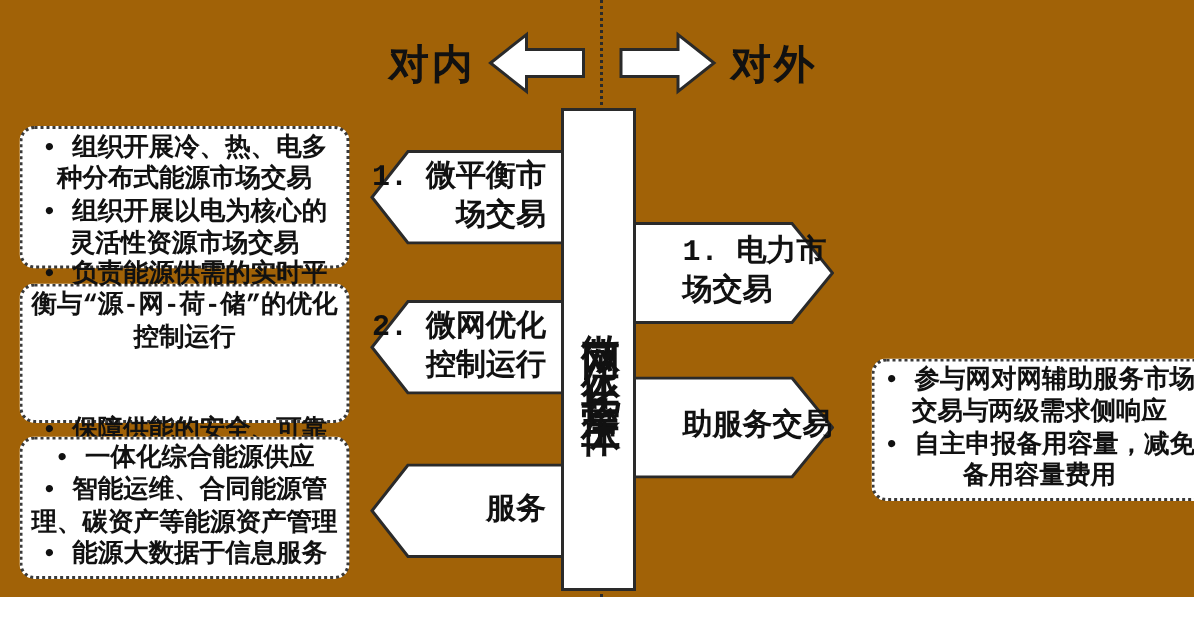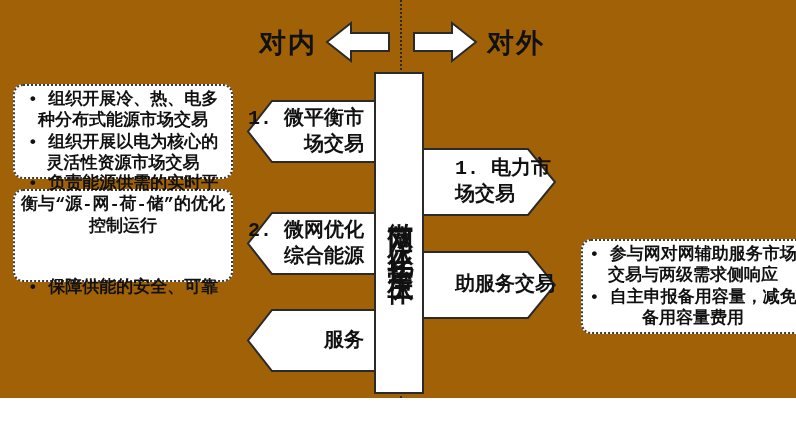--- a/index.html
+++ b/index.html
@@ -64,21 +64,21 @@
   .chev svg{position:absolute;left:0;top:0;}
   .chev polygon{fill:#ffffff;stroke:#2a2a2a;stroke-width:2;}
   .chev-text{
     position:absolute;top:50%;transform:translateY(-50%);
     font-size:20px;line-height:26px;white-space:nowrap;
   }
   .chev-text span{display:block;}
   .chev.toward-left{left:246px;width:136px;height:63px;}
   .chev.toward-left .chev-text{right:18px;text-align:right;}
   .lchev1{top:100px;}
-  .lchev2{top:212px;}
+  .lchev2{top:200px;}
   .lchev3{top:309px;}
   .chev.toward-right{left:420px;width:136px;height:68px;}
   .chev.toward-right .chev-text{left:16px;text-align:left;margin-left:19px;}
   .rchev1{top:148px;}
   .rchev2{top:251px;}
 </style>
 </head>
 <body>
 
 <div class="canvas">
@@ -99,37 +99,42 @@
   </div>
 
   <div class="dashed-box lbox lbox1">
     <div class="bullet">• 组织开展冷、热、电多种分布式能源市场交易</div>
     <div class="bullet">• 组织开展以电为核心的灵活性资源市场交易</div>
   </div>
   <div class="dashed-box lbox lbox2">
     <div class="bullet">• 负责能源供需的实时平衡与“源-网-荷-储”的优化控制运行</div>
     <div class="bullet">• 保障供能的安全、可靠</div>
   </div>
+  <div class="dashed-box lbox lbox3">
+    <div class="bullet">• 一体化综合能源供应</div>
+    <div class="bullet">• 智能运维、合同能源管理、碳资产等能源资产管理</div>
+    <div class="bullet">• 能源大数据于信息服务</div>
+  </div>
 
   <div class="chev toward-left lchev1">
     <svg width="136" height="63" viewBox="0 0 136 63">
       <polygon points="26,1 135,1 135,62 26,62 2,31.5"></polygon>
     </svg>
     <div class="chev-text">
       <span>1. 微平衡市</span>
       <span>场交易</span>
     </div>
   </div>
   <div class="chev toward-left lchev2">
     <svg width="136" height="63" viewBox="0 0 136 63">
       <polygon points="26,1 135,1 135,62 26,62 2,31.5"></polygon>
     </svg>
     <div class="chev-text">
       <span>2. 微网优化</span>
-      <span>综合能源</span>
+      <span>控制运行</span>
     </div>
   </div>
   <div class="chev toward-left lchev3">
     <svg width="136" height="63" viewBox="0 0 136 63">
       <polygon points="26,1 135,1 135,62 26,62 2,31.5"></polygon>
     </svg>
     <div class="chev-text">
       <span>服务</span>
     </div>
   </div>

